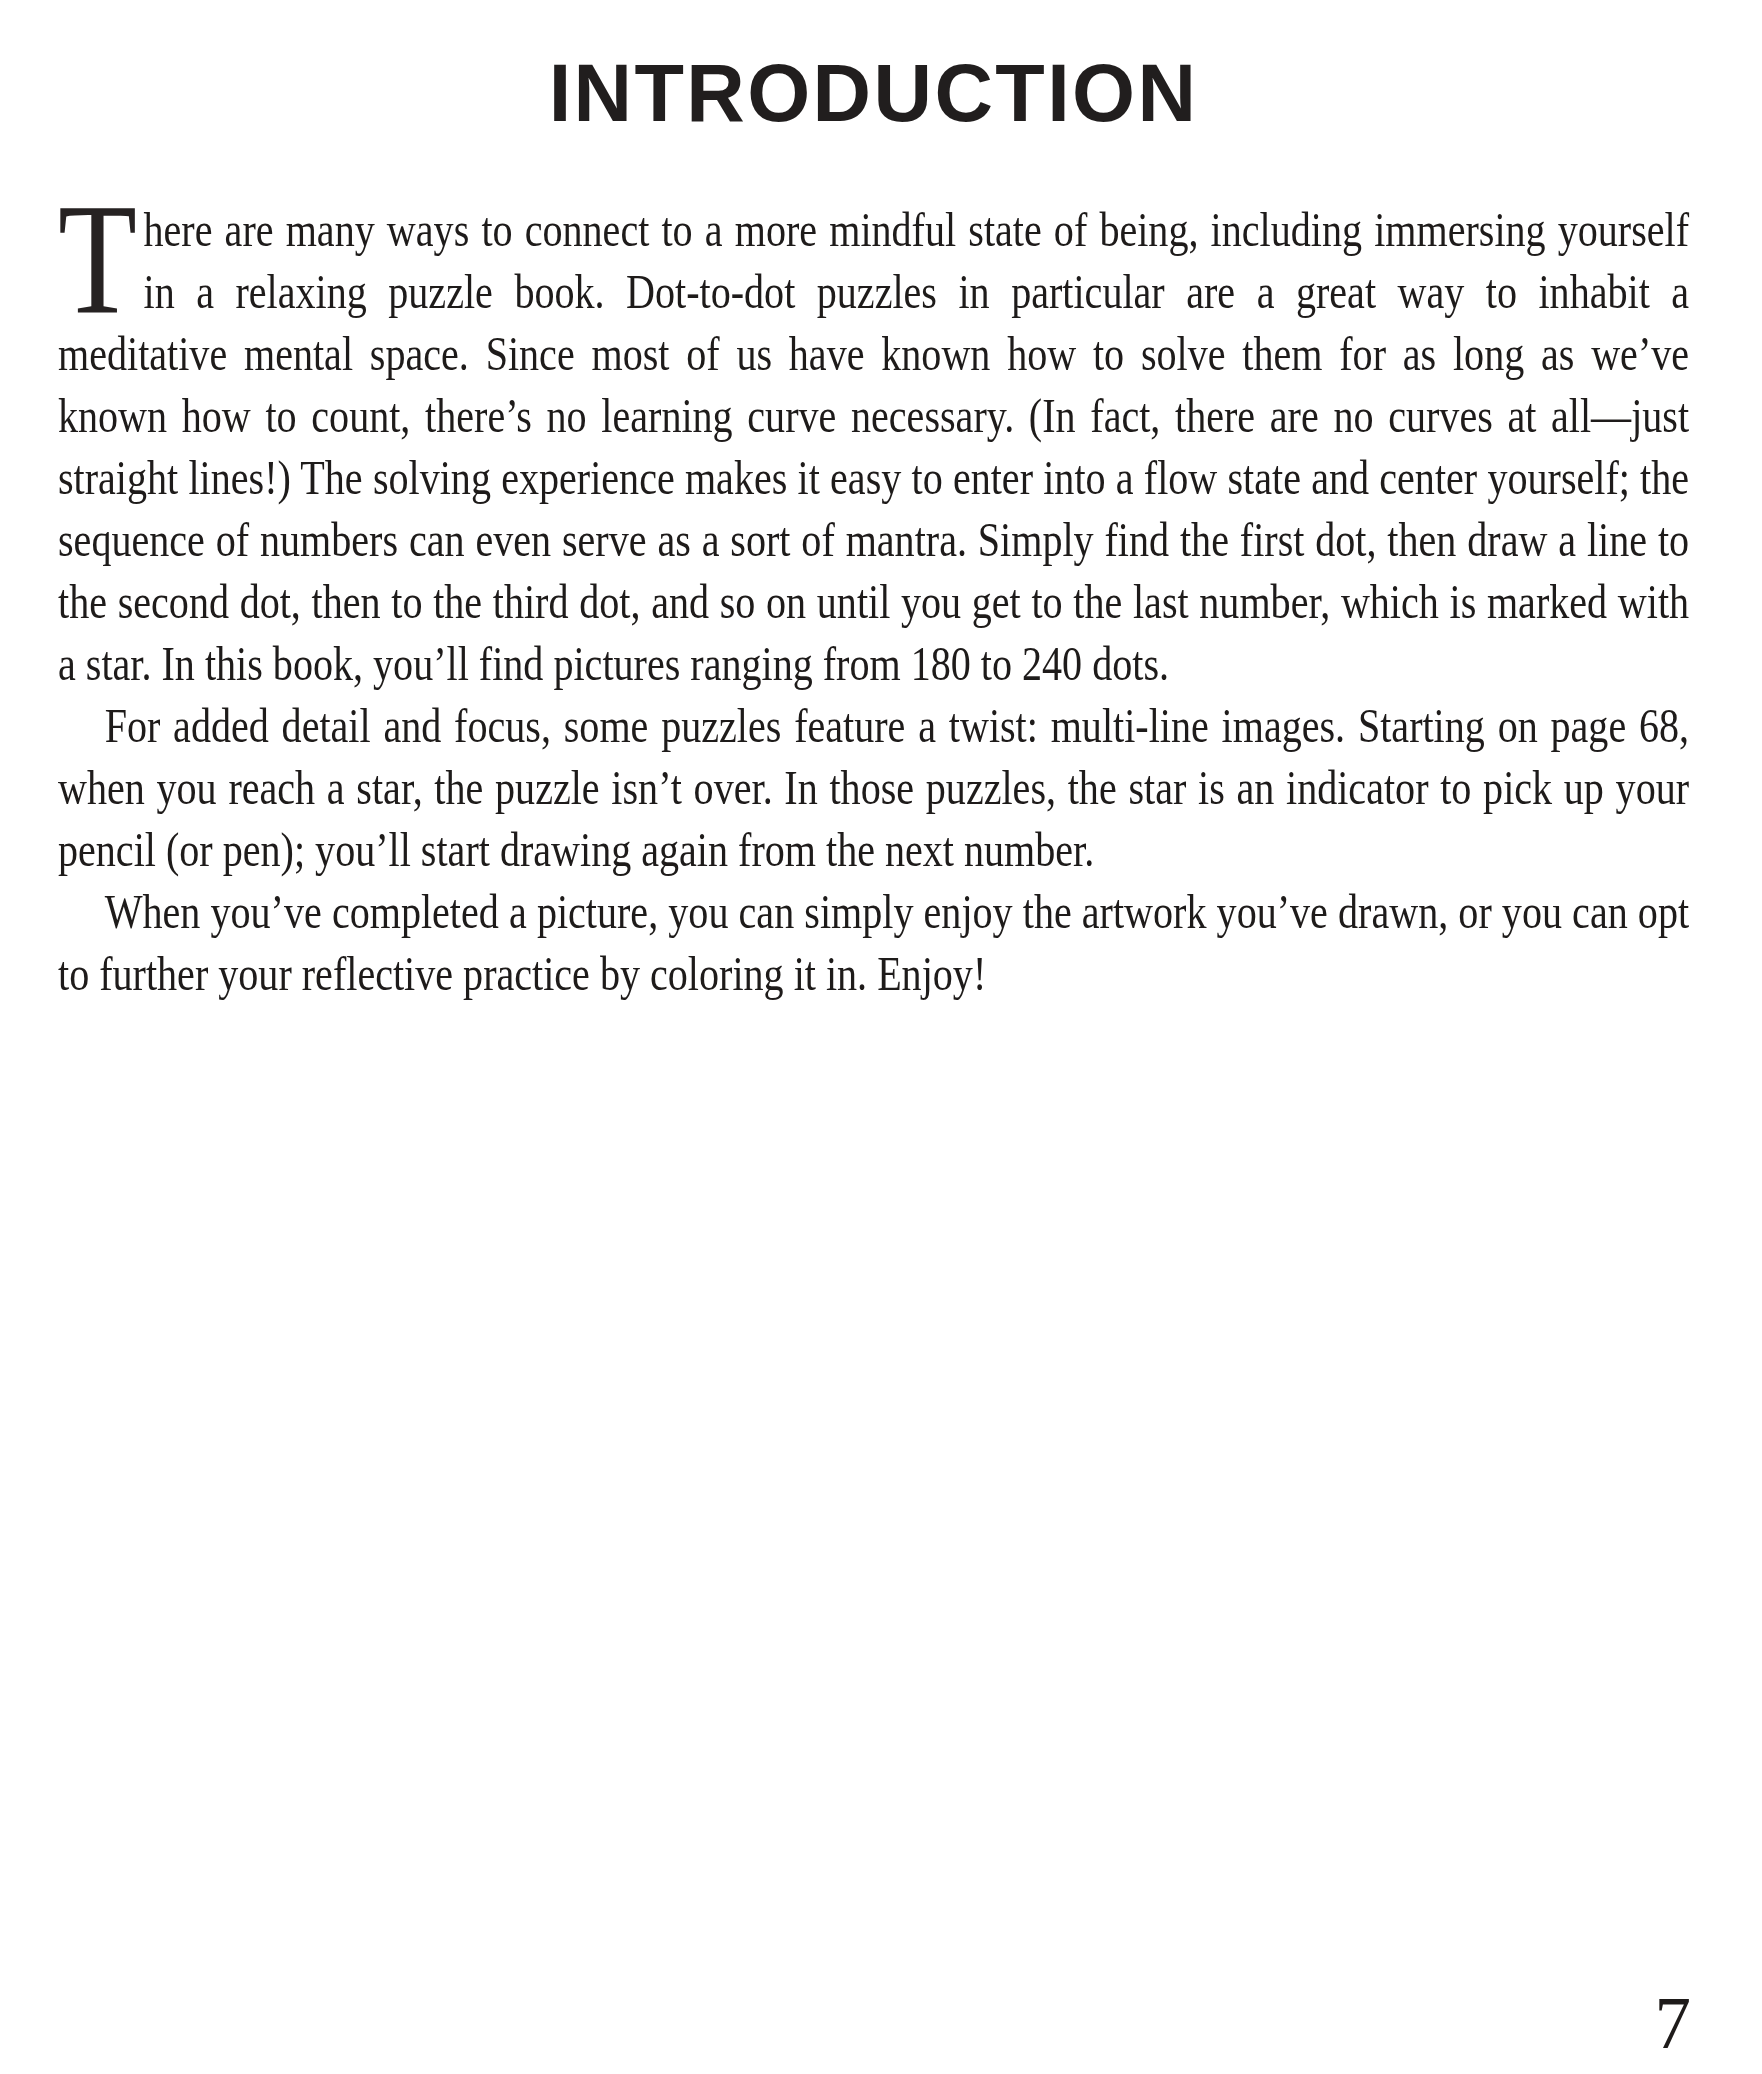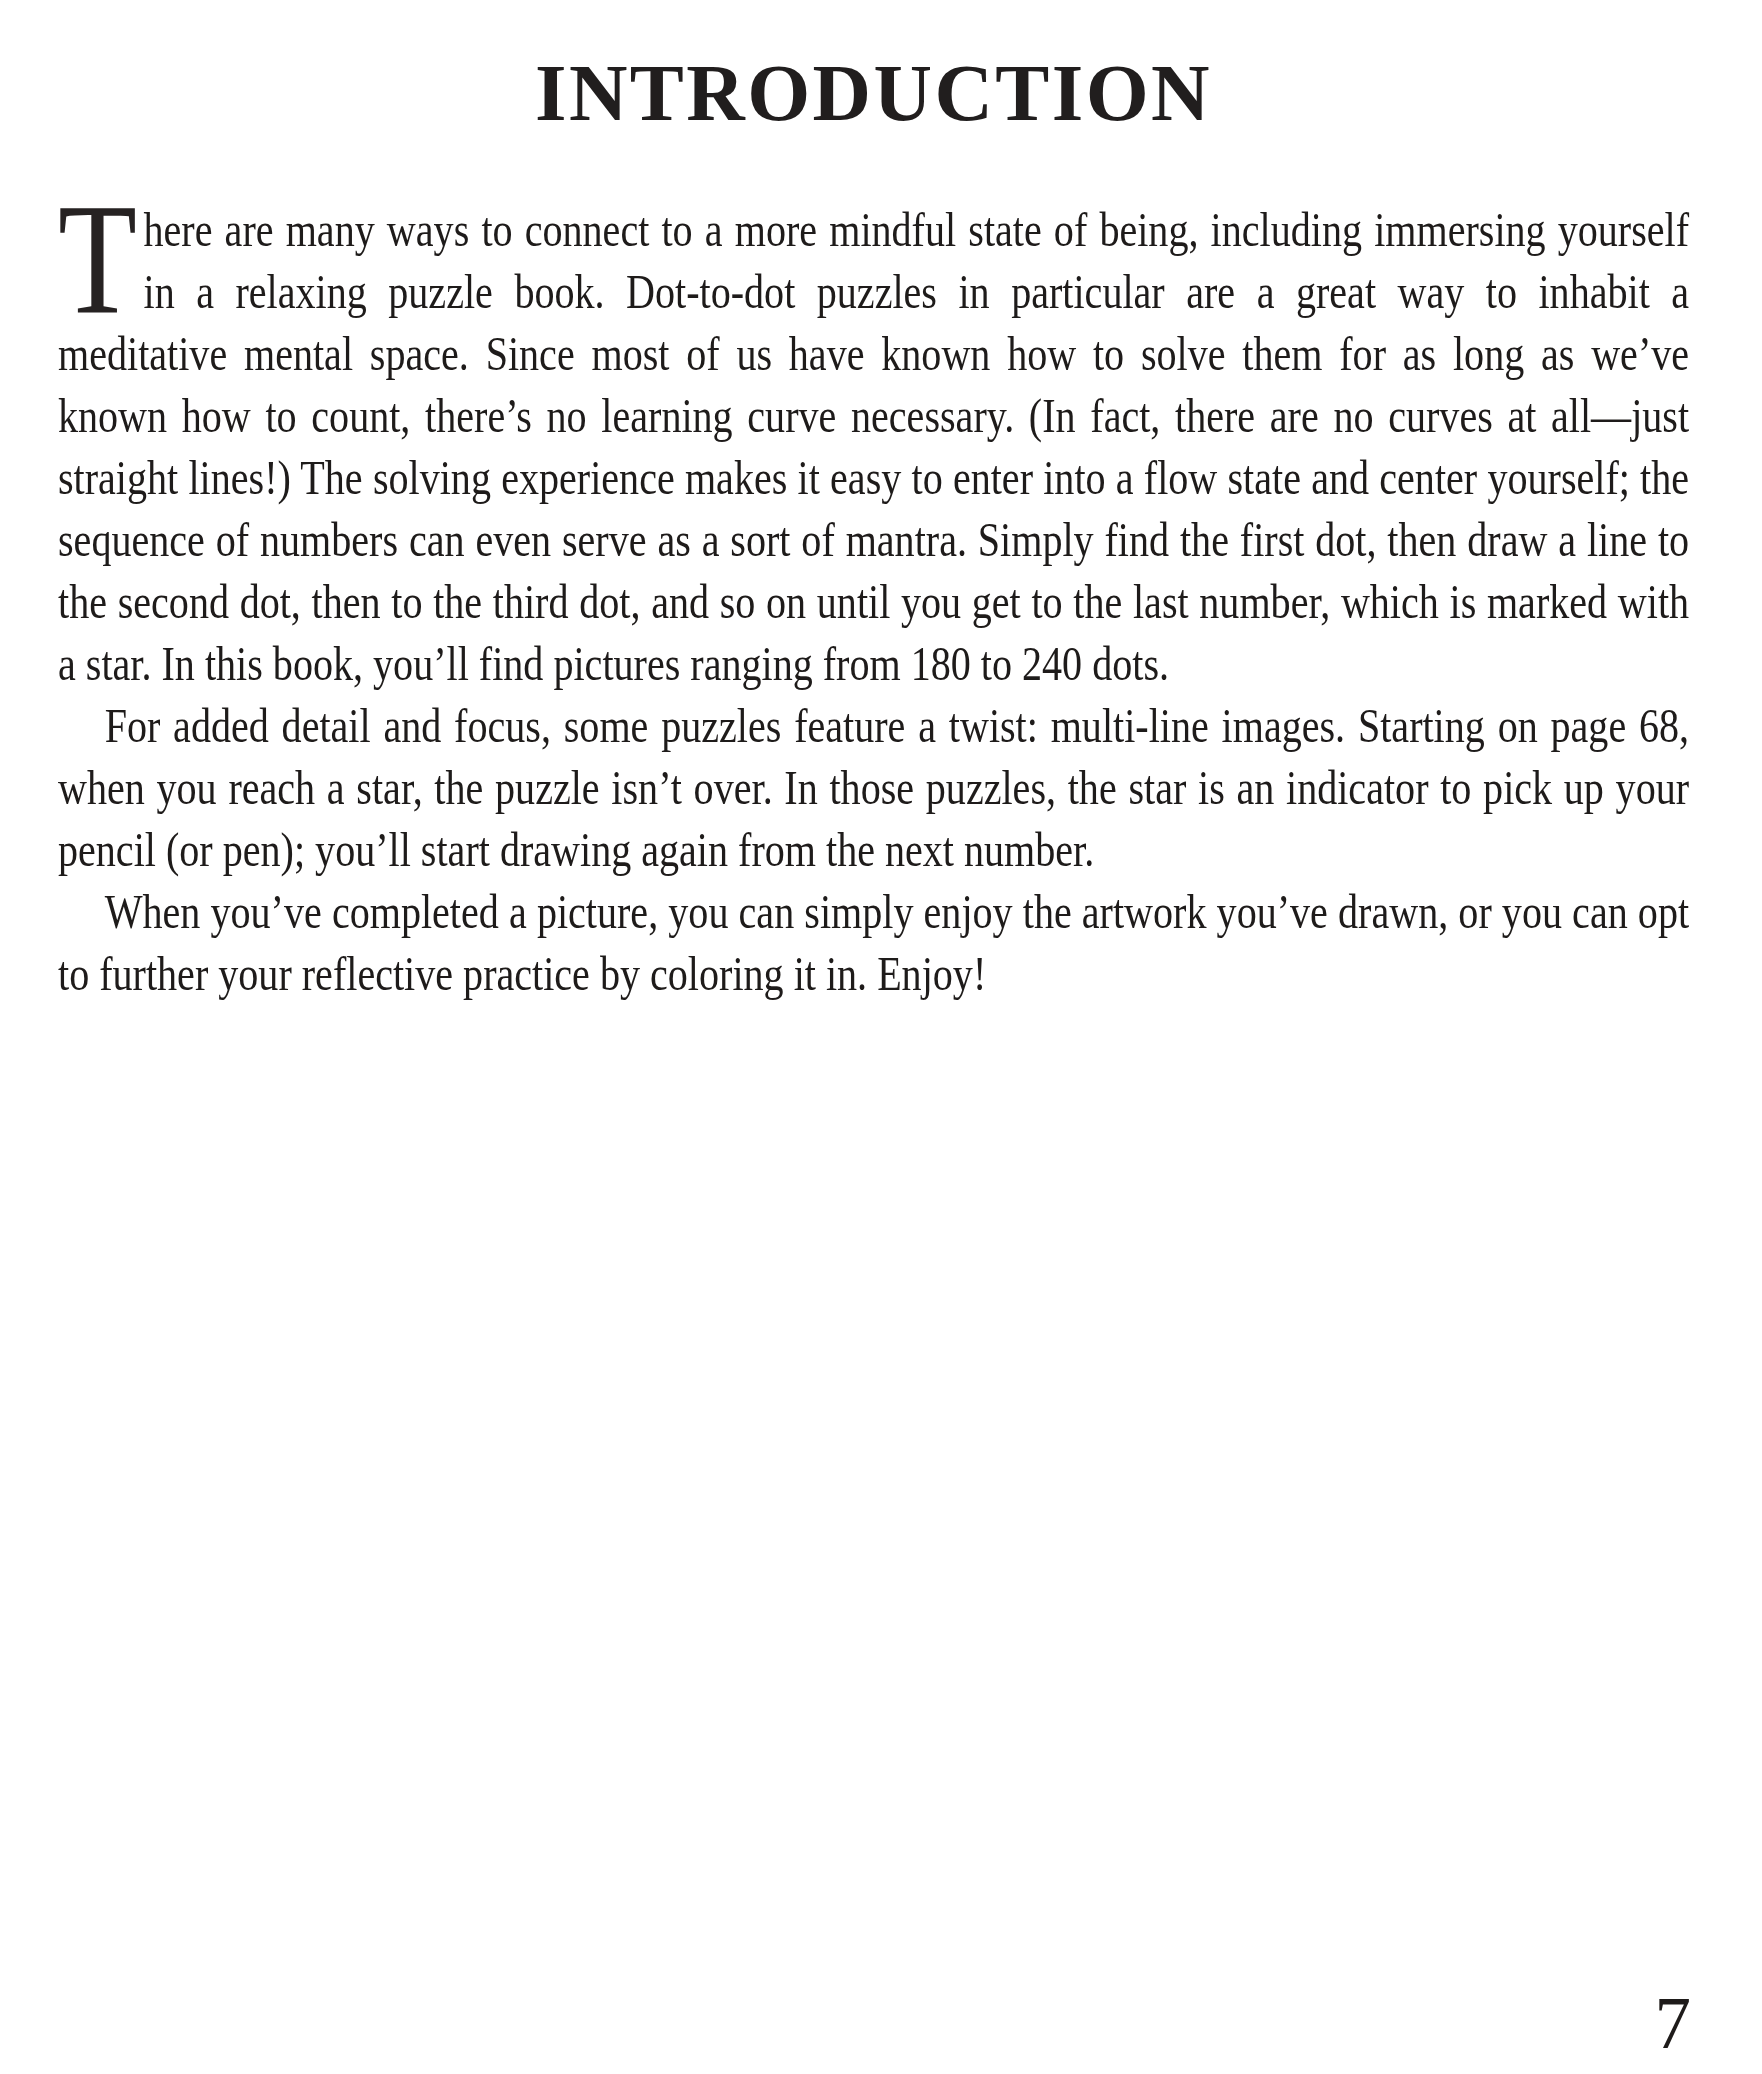--- a/index.html
+++ b/index.html
@@ -22,21 +22,21 @@
     background: #ffffff;
     overflow: hidden;
   }
   .title {
     position: absolute;
     top: 53px;
     left: 0;
     width: 1747px;
     margin: 0;
     text-align: center;
-    font-family: Liberation Serif, serif;
+    font-family: Liberation Sans, sans-serif;
     font-weight: bold;
     font-size: 81px;
     line-height: 1;
     letter-spacing: 2.4px;
     color: #211e1e;
     white-space: nowrap;
   }
   
   .body-text {
     position: absolute;

